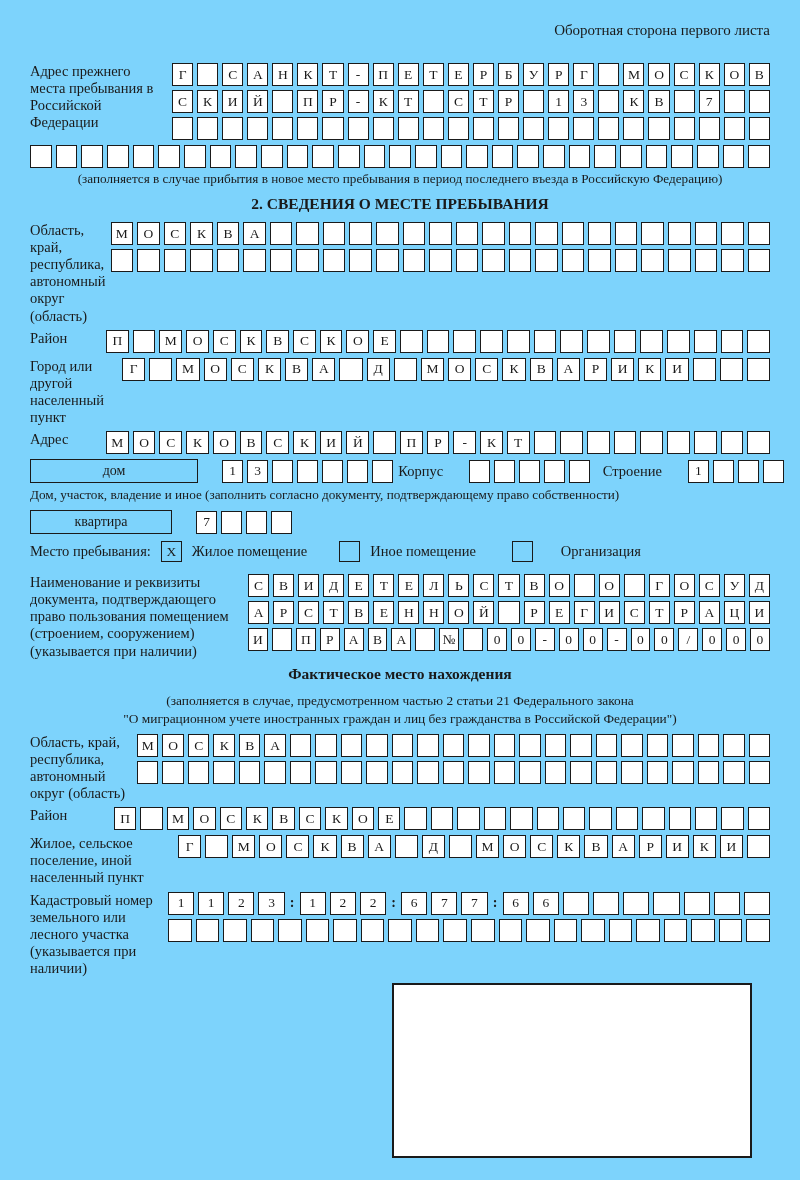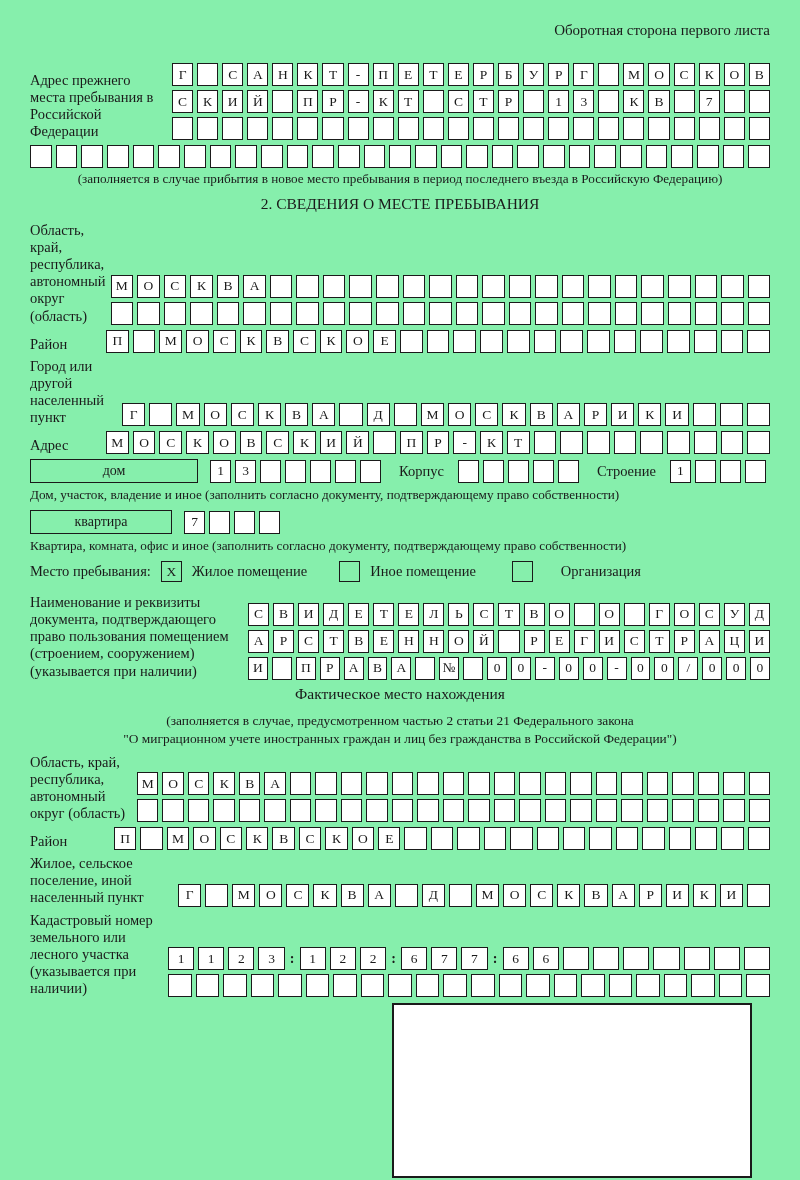--- a/index.html
+++ b/index.html
@@ -2,25 +2,25 @@
 <html><head>
 <meta charset="utf-8">
 <style>
   * { box-sizing: border-box; margin: 0; padding: 0; }
   html,body { background:#fff; }
   body {
     width: 800px; height: 1180px; overflow: hidden;
     font-family: "Liberation Serif", "DejaVu Serif", serif;
     color: #1a1a1a;
   }
-  .page { width: 800px; height: 1180px; padding: 14px 30px 10px 30px; background:#86efac; }
+  .page { width: 800px; height: 1180px; padding: 14px 30px 10px 30px; background:#7dd3fc; }
 
   .page-note { text-align: right; font-size: 15px; margin: 8px 0 24px 0; }
 
-  .formrow { display: flex; align-items: flex-end; margin-bottom: 5px; }
+  .formrow { display: flex; align-items: flex-start; margin-bottom: 5px; }
   .flabel { font-size: 14.5px; line-height: 1.18; padding-right: 5px; }
   .rowstack { flex: 1; display: flex; flex-direction: column; gap: 4px; min-width: 0; }
 
   .cellrow { display: flex; gap: 4px; min-width: 0; }
   .cellrow.grow { flex: 1; }
   .cell {
     flex: 1 1 0; min-width: 0; height: 23px;
     border: 1.5px solid #1a1a1a; background: #fff;
     display: flex; align-items: center; justify-content: center;
     font-size: 13.5px; line-height: 1;
@@ -32,23 +32,23 @@
   .w-region { flex: 0 0 76px; }
   .w-city   { flex: 0 0 92px; }
   .w-doc    { flex: 0 0 218px; }
   .w-fregion{ flex: 0 0 107px; }
   .w-fdistr { flex: 0 0 84px; }
   .w-fcity  { flex: 0 0 148px; }
   .w-cad    { flex: 0 0 138px; }
 
   .note { font-size: 13.2px; text-align: center; margin: 1px 0 7px 0; }
   .note-left { font-size: 13.2px; text-align: left; margin: 1px 0 7px 0; }
-  .sec-title { font-size: 15.5px; font-weight: normal; text-align: center; margin: 8px 0 9px 0; }
-
-  .houserow { display: flex; align-items: center; margin-bottom: 4px; gap: 8px; }
+  .sec-title { font-size: 15.5px; font-weight: bold; text-align: center; margin: 8px 0 9px 0; }
+
+  .houserow { display: flex; align-items: center; margin-bottom: 4px; gap: 20px; }
   .widebox {
     border: 1.5px solid #1a1a1a; height: 24px; display:flex; align-items:center; justify-content:center;
     font-size: 14px;
   }
   .widebox.dom { flex: 0 0 168px; margin-right: 4px; }
   .widebox.kv  { flex: 0 0 142px; margin-right: 4px; }
   .inline-label { font-size: 14.5px; padding: 0 6px 0 10px; white-space: nowrap; }
 
   .stayrow { display: flex; align-items: center; margin: 7px 0 12px 0; font-size: 14.5px; }
   .checkbox {
@@ -370,21 +370,20 @@
 
   <div class="houserow">
     <div class="widebox kv">квартира</div>
     <div class="cellrow fixed">
         <span class="cell">7</span>
         <span class="cell"></span>
         <span class="cell"></span>
         <span class="cell"></span>
       </div>
   </div>
-  <div class="note-left">Квартира, комната, офис и иное (заполнить согласно документу, подтверждающему право собственности)</div>
 
   <div class="stayrow">
     <span>Место пребывания:</span>
     <span class="checkbox">X</span>
     <span style="margin-right:14px;">Жилое помещение</span>
     <span class="checkbox" style="margin-left:18px;"></span>
     <span style="margin-right:14px;">Иное помещение</span>
     <span class="checkbox" style="margin-left:22px;"></span>
     <span style="margin-left:18px;">Организация</span>
   </div>

